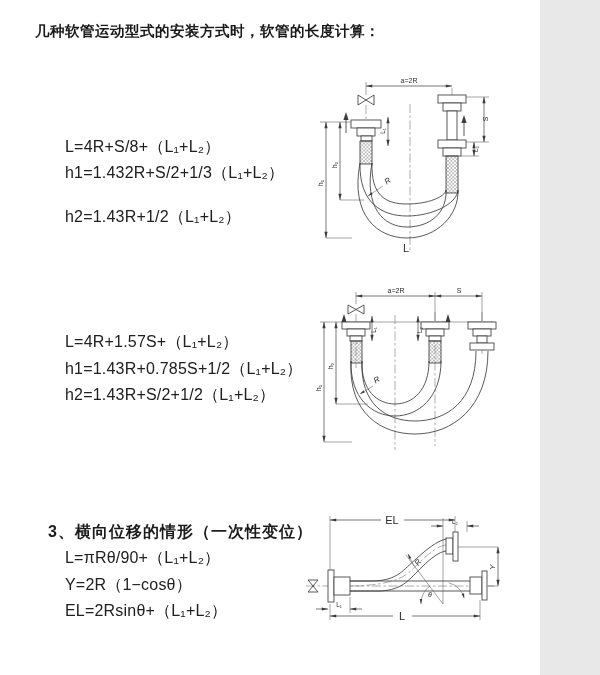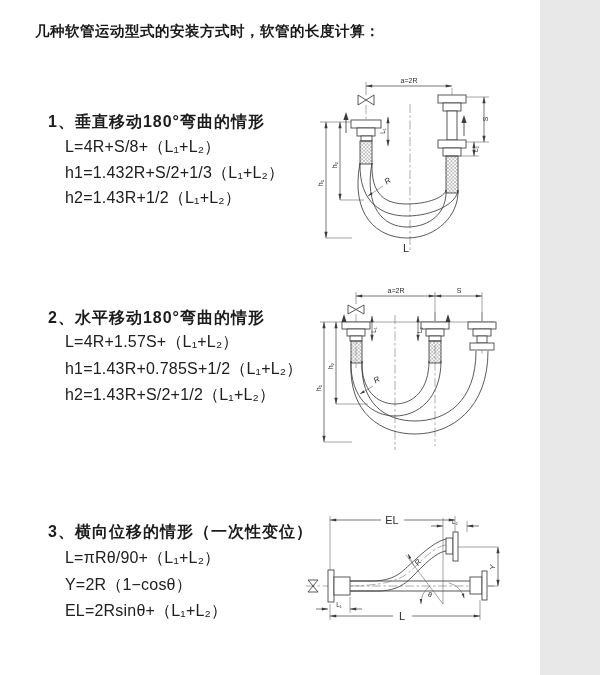--- a/index.html
+++ b/index.html
@@ -23,26 +23,24 @@
   .lab8{font-size:8px;font-style:italic;}
   .lab11{font-size:11px;}
 </style>
 </head>
 <body>
 
 <div class="page">
 
   <div class="title">几种软管运动型式的安装方式时，软管的长度计算：</div>
 
-  <div class="h" style="top:112px">1、垂直移动180°弯曲的情形</div>
   <div class="f" style="top:137px">L=4R+S/8+（L₁+L₂）</div>
   <div class="f" style="top:163px">h1=1.432R+S/2+1/3（L₁+L₂）</div>
-  <div class="f" style="top:188px">h2=1.43R+1/2（L₁+L₂）</div>
-
-  <div class="h" style="top:308px">2、水平移动180°弯曲的情形</div>
+  <div class="f" style="top:207px">h2=1.43R+1/2（L₁+L₂）</div>
+
   <div class="f" style="top:332px">L=4R+1.57S+（L₁+L₂）</div>
   <div class="f" style="top:359px">h1=1.43R+0.785S+1/2（L₁+L₂）</div>
   <div class="f" style="top:385px">h2=1.43R+S/2+1/2（L₁+L₂）</div>
 
   <div class="h" style="top:522px">3、横向位移的情形（一次性变位）</div>
   <div class="f" style="top:548px">L=πRθ/90+（L₁+L₂）</div>
   <div class="f" style="top:575px">Y=2R（1−cosθ）</div>
   <div class="f" style="top:601px">EL=2Rsinθ+（L₁+L₂）</div>
 
   <svg class="overlay" width="600" height="675" viewBox="0 0 600 675">

